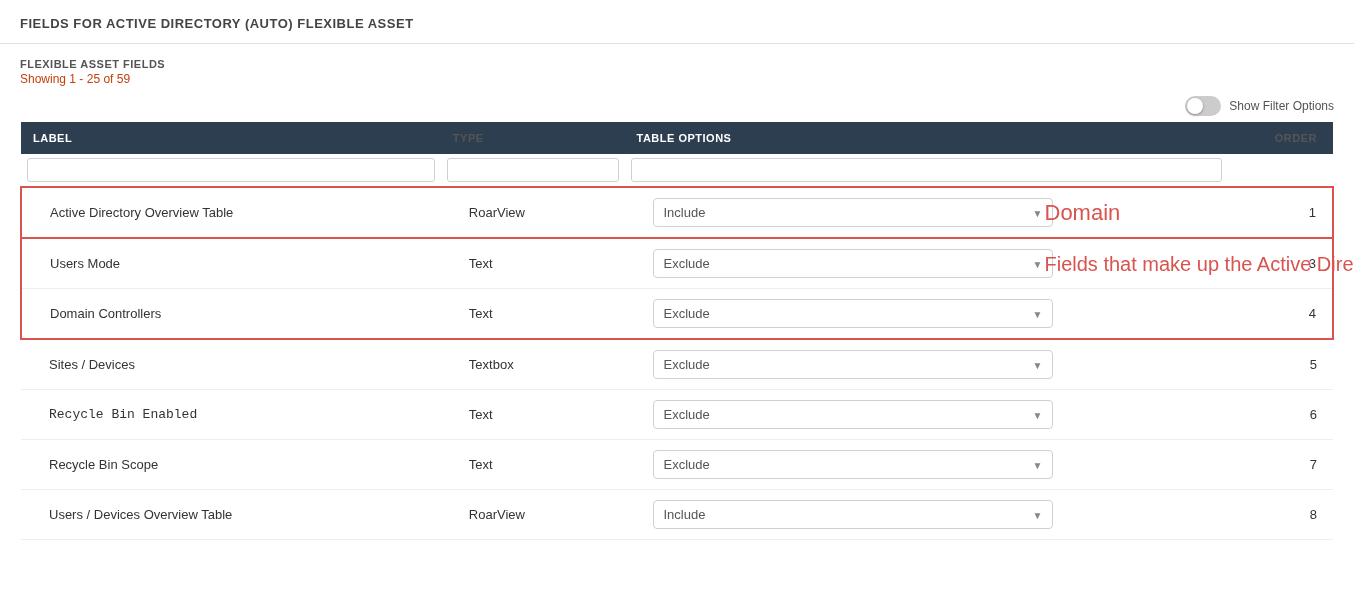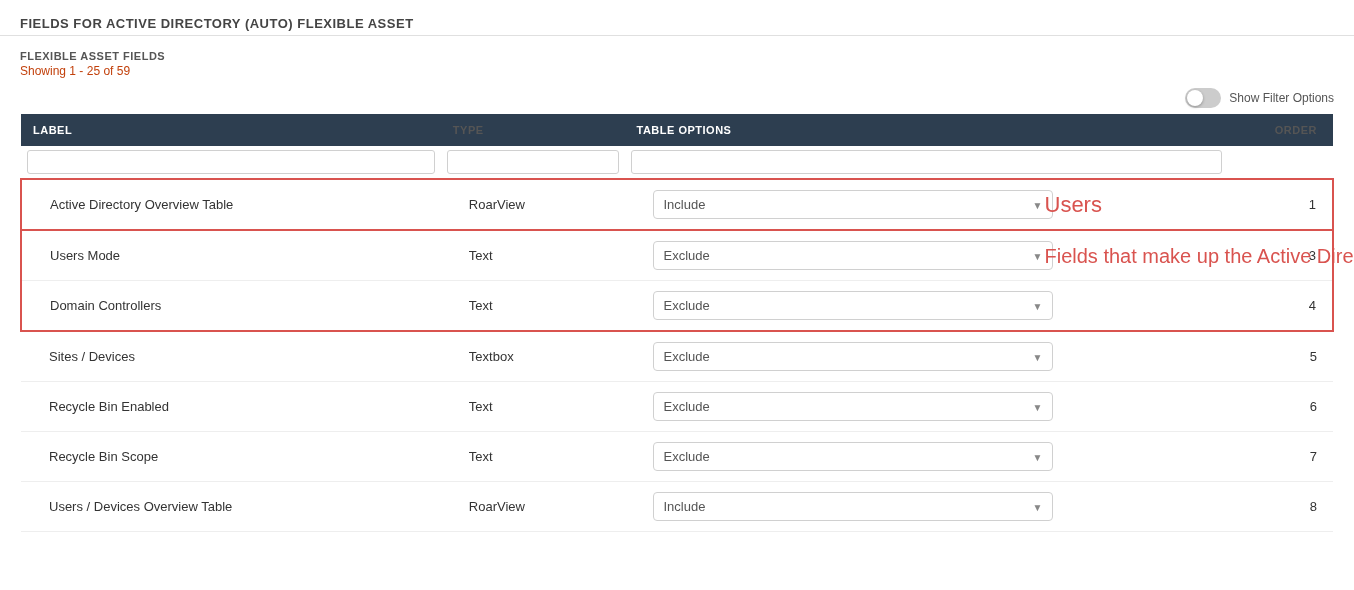--- a/index.html
+++ b/index.html
@@ -1,18 +1,18 @@
 <!DOCTYPE html>
 <html><head>
   <meta charset="utf-8">
   <style>
     * { box-sizing: border-box; margin: 0; padding: 0; }
     body { font-family: -apple-system, BlinkMacSystemFont, 'Segoe UI', sans-serif; font-size: 13px; color: #333; background: #fff; }
 
-    .page-header { padding: 16px 20px 4px; border-bottom: 1px solid #e0e0e0; }
+    .page-header { padding: 16px 20px 12px; border-bottom: 1px solid #e0e0e0; }
     .page-title { font-size: 13px; font-weight: 600; color: #444; letter-spacing: 0.5px; text-transform: uppercase; }
 
     .section-header { padding: 14px 20px 4px; }
     .section-title { font-size: 11px; font-weight: 600; color: #555; text-transform: uppercase; letter-spacing: 0.5px; }
     .section-subtitle { font-size: 12px; color: #c2410c; margin-top: 2px; }
 
     .controls-bar { display: flex; justify-content: flex-end; align-items: center; padding: 6px 20px 6px; gap: 8px; margin-left: 7px; }
     .toggle-label { font-size: 12px; color: #555; }
     .toggle { display: inline-flex; align-items: center; cursor: pointer; }
     .toggle-track { width: 36px; height: 20px; background: #ccc; border-radius: 10px; position: relative; transition: background 0.2s; }
@@ -83,21 +83,21 @@
   <td></td>
 </tr>
           <tr style="position: relative;">
     <td style="border-top:2px solid #d9534f;border-bottom:2px solid #d9534f;border-left:2px solid #d9534f;">Active Directory Overview Table</td>
     <td style="border-top:2px solid #d9534f;border-bottom:2px solid #d9534f;">RoarView</td>
     <td style="border-top:2px solid #d9534f;border-bottom:2px solid #d9534f;position:relative;">
       <div class="select-wrapper">
         <select><option value="Include" selected="">Include</option><option value="Exclude">Exclude</option></select>
         <span class="select-arrow">▼</span>
       </div>
-      <span style="position:absolute;left:420px;top:50%;transform:translateY(-50%);color:#d9534f;font-size:22px;font-weight:500;pointer-events:none;white-space:nowrap;">Users</span>
+      <span style="position:absolute;left:420px;top:50%;transform:translateY(-50%);color:#d9534f;font-size:22px;font-weight:500;pointer-events:none;white-space:nowrap;">Domain</span>
       
     </td>
     <td style="border-top:2px solid #d9534f;border-bottom:2px solid #d9534f;border-right:2px solid #d9534f;text-align:right;padding-right:16px;">1</td>
   </tr>
           <tr style="position: relative;">
     <td style="border-top:1px solid #eee;border-bottom:1px solid #eee;border-left:2px solid #d9534f;">Users Mode</td>
     <td style="border-top:1px solid #eee;border-bottom:1px solid #eee;">Text</td>
     <td style="border-top:1px solid #eee;border-bottom:1px solid #eee;position:relative;">
       <div class="select-wrapper">
         <select><option value="Include">Include</option><option value="Exclude" selected="">Exclude</option></select>
@@ -128,21 +128,21 @@
       <div class="select-wrapper">
         <select><option value="Include">Include</option><option value="Exclude" selected="">Exclude</option></select>
         <span class="select-arrow">▼</span>
       </div>
       
       
     </td>
     <td style="border-top:1px solid #eee;border-bottom:1px solid #eee;border-right:none;text-align:right;padding-right:16px;">5</td>
   </tr>
           <tr style="position: relative;">
-    <td style="border-top:1px solid #eee;border-bottom:1px solid #eee;border-left:none;">Recycle Bin Enabled</td>
+    <td style="border-top:1px solid #eee;border-bottom:1px solid #eee;border-left:none;font-family:Liberation Mono, monospace;">Recycle Bin Enabled</td>
     <td style="border-top:1px solid #eee;border-bottom:1px solid #eee;">Text</td>
     <td style="border-top:1px solid #eee;border-bottom:1px solid #eee;position:relative;">
       <div class="select-wrapper">
         <select><option value="Include">Include</option><option value="Exclude" selected="">Exclude</option></select>
         <span class="select-arrow">▼</span>
       </div>
       
       
     </td>
     <td style="border-top:1px solid #eee;border-bottom:1px solid #eee;border-right:none;text-align:right;padding-right:16px;">6</td>

